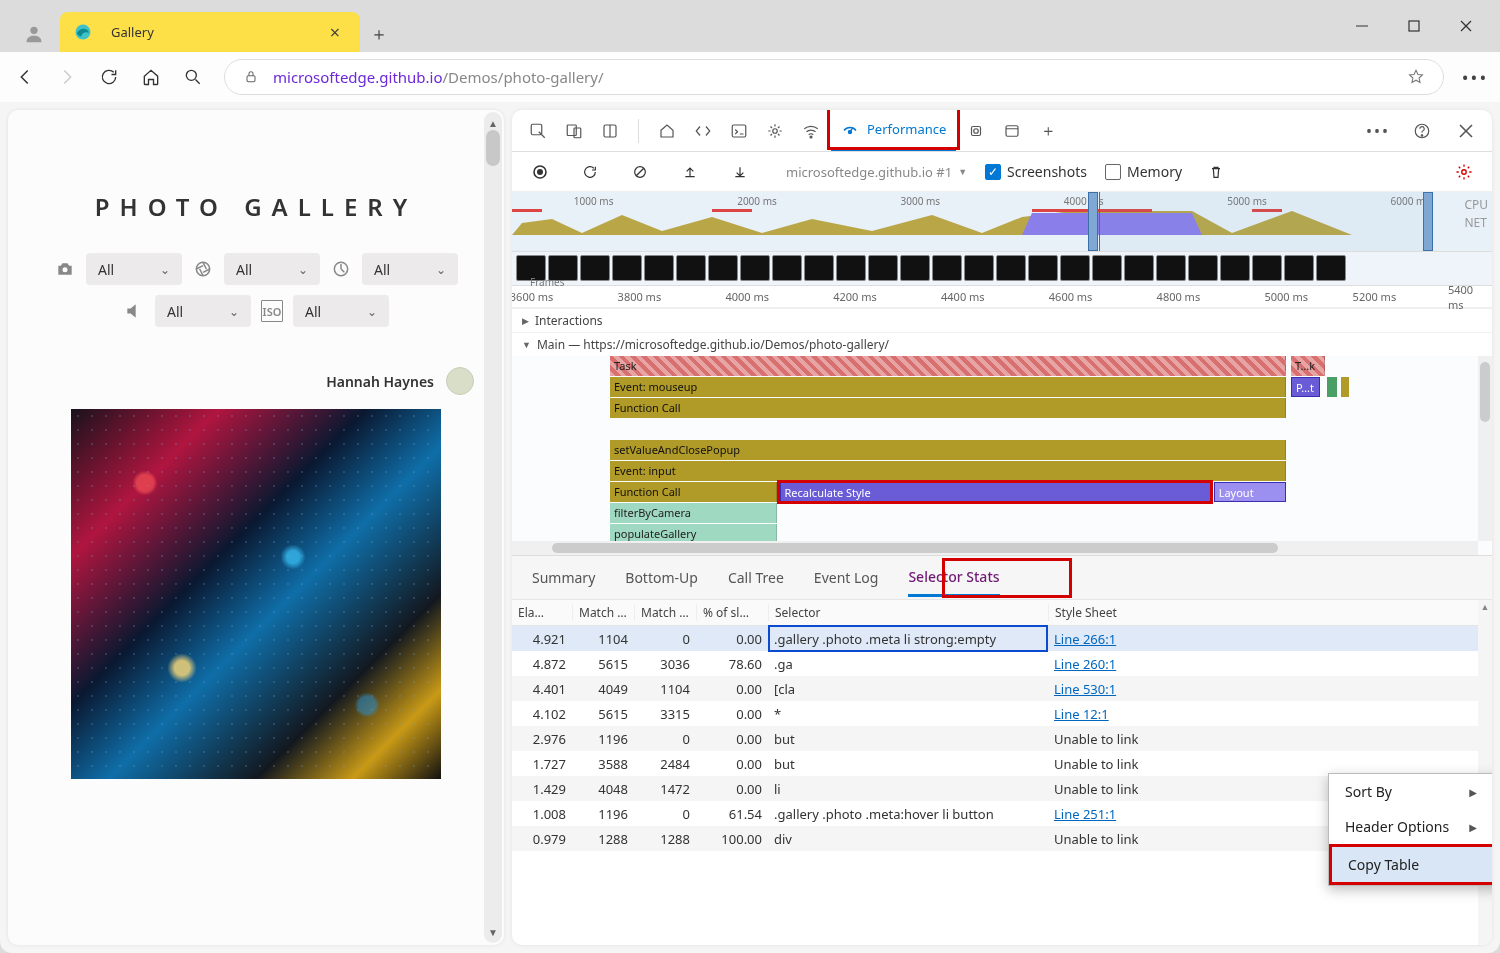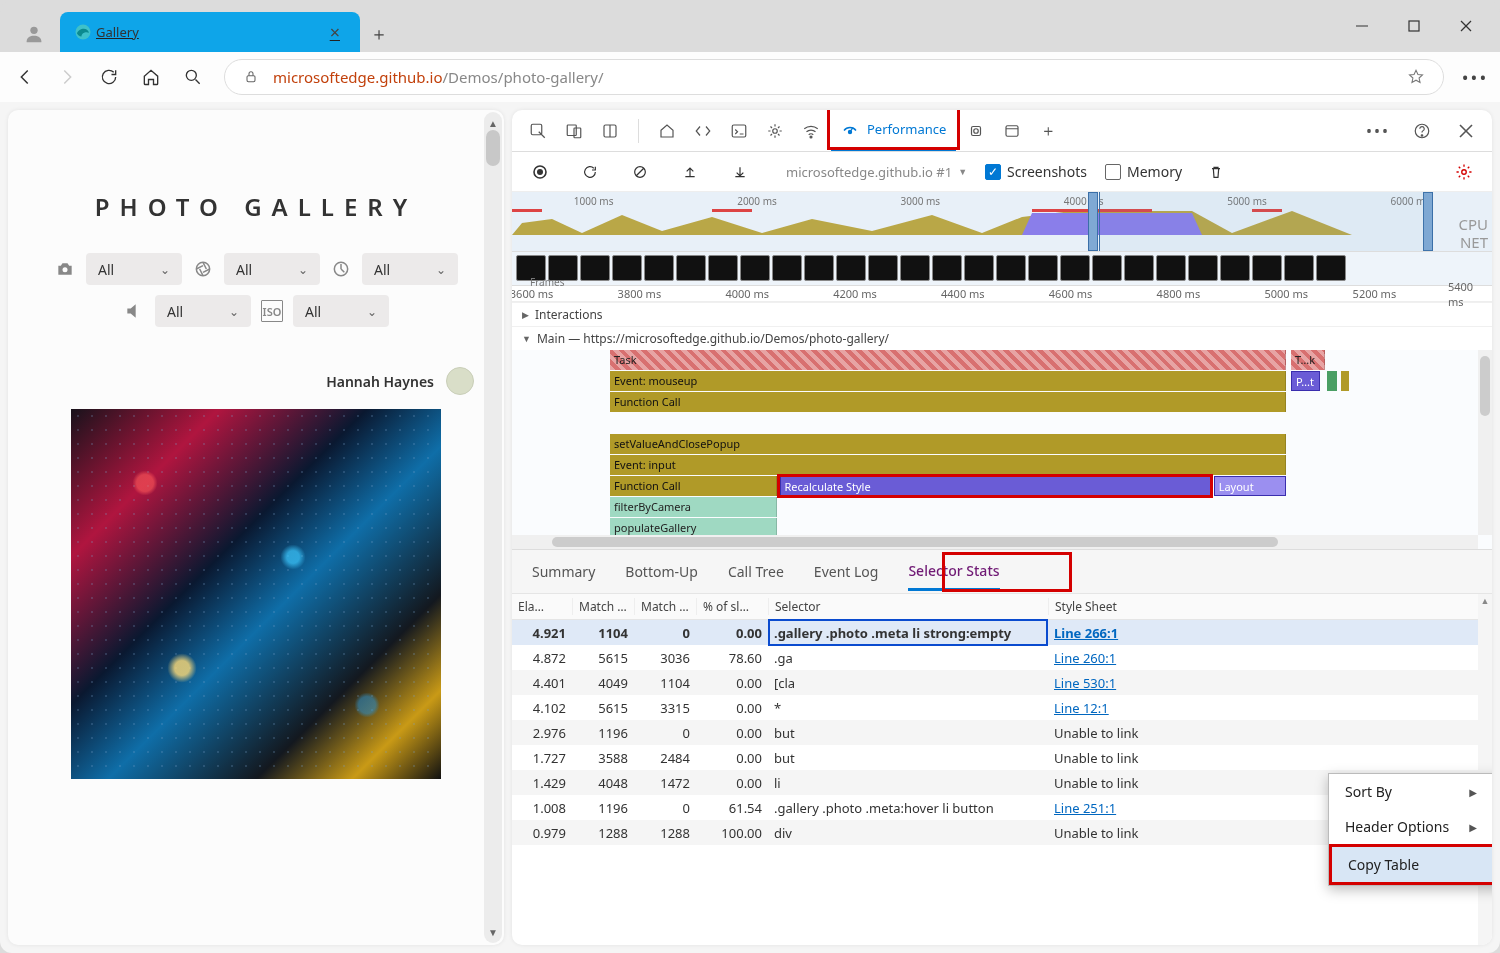--- a/index.html
+++ b/index.html
@@ -2,34 +2,34 @@
 <html><head>
 <meta charset="utf-8">
 <style>
 * { margin: 0; padding: 0; box-sizing: border-box; font-family: "Segoe UI", system-ui, sans-serif; }
 body { background: #dcdcdc; overflow: hidden; font-size: 13px; color: #222; }
 .window { background: #dcdcdc; width: 1500px; height: 953px; border-radius: 12px; overflow: hidden; position: relative; }
 
 
 .titlebar { display: flex; align-items: flex-end; height: 52px; padding: 0 8px; }
 .profile-btn { width: 36px; height: 36px; border-radius: 6px; display: flex; align-items: center; justify-content: center; margin: 0 8px; color: #999; }
-.tab { display: flex; align-items: center; background: #0ea5e9; border-radius: 8px 8px 0 0; height: 40px; padding: 0 14px; gap: 4px; min-width: 300px; text-decoration: underline; }
+.tab { display: flex; align-items: center; background: #fde047; border-radius: 8px 8px 0 0; height: 40px; padding: 0 14px; gap: 19px; min-width: 300px; }
 .tab-favicon { width: 18px; height: 18px; }
 .tab-title { flex: 1; font-size: 13px; color: #333; }
 .tab-close { color: #444; font-size: 18px; padding: 2px 6px; border-radius: 4px; }
 .new-tab { width: 38px; height: 38px; display: flex; align-items: center; justify-content: center; color: #444; font-size: 18px; }
 .win-controls { margin-left: auto; display: flex; gap: 0; align-items: center; height: 100%; }
 .win-btn { width: 52px; height: 40px; display: flex; align-items: center; justify-content: center; color: #333; }
 
 
 .toolbar { background: #fdfdfd; height: 50px; display: flex; align-items: center; padding: 0 14px; gap: 20px; }
 .tb-icon { width: 22px; height: 22px; display: flex; align-items: center; justify-content: center; color: #444; }
 .tb-icon.disabled { color: #bbb; }
 .addressbar { flex: 1; height: 36px; background: #fff; border: 1px solid #ddd; border-radius: 20px; display: flex; align-items: center; padding: 0 18px; gap: 14px; color: #333; font-size: 15px; }
-.addressbar .host { color: #c2410c; }
+.addressbar .host { color: #6d28d9; }
 .addressbar .path { color: #888; }
 .addressbar .spacer { flex: 1; }
 
 
 .content { background: #f5f5f5; height: calc(100% - 102px); display: flex; padding: 8px; gap: 8px; }
 
 
 .page-frame { background: #fcfcfc; border-radius: 10px; width: 496px; position: relative; display: flex; flex-direction: column; align-items: center; padding: 40px 30px; box-shadow: 0 0 4px rgba(0,0,0,0.08); }
 .page-title { font-size: 24px; font-weight: 600; letter-spacing: 10px; color: #333; margin-top: 40px; margin-bottom: 30px; }
 .filters { display: flex; flex-wrap: wrap; justify-content: center; gap: 10px; margin-bottom: 20px; }
@@ -64,28 +64,28 @@
 .chk { width: 16px; height: 16px; border: 1.5px solid #666; border-radius: 2px; display: flex; align-items: center; justify-content: center; background: #fff; }
 .chk.checked { background: #0078d4; border-color: #0078d4; color: #fff; font-size: 12px; }
 .settings-gear-red { margin-left: auto; color: #d40000; }
 
 
 .timeline-ov { height: 60px; position: relative; background: linear-gradient(#e8f0f8, #e8f0f8); border-bottom: 1px solid #ddd; }
 .timeline-ov .ticks { position: absolute; top: 2px; left: 0; right: 0; display: flex; justify-content: space-around; font-size: 10px; color: #777; }
 .timeline-ov .cpu { position: absolute; bottom: 16px; left: 0; right: 0; height: 26px; }
 .timeline-ov .handle { position: absolute; top: 0; bottom: 0; width: 10px; background: #7fa9d4; border: 1px solid #3a6fa8; }
 .timeline-ov .sel { position: absolute; top: 0; bottom: 0; border-left: 1px solid #3a6fa8; border-right: 1px solid #3a6fa8; }
-.ov-labels { position: absolute; right: 4px; top: 23px; font-size: 15px; color: #999; text-align: right; line-height: 18px; }
+.ov-labels { position: absolute; right: 4px; top: 4px; font-size: 12px; color: #999; line-height: 18px; }
 
 
 .frames-strip { height: 34px; background: #eef4fa; border-bottom: 1px solid #ddd; display: flex; gap: 2px; padding: 3px 4px; overflow: hidden; }
 .frame-thumb { width: 30px; height: 26px; background: #111; border: 1px solid #888; border-radius: 2px; flex-shrink: 0; }
 
 
-.ruler { height: 16px; display: flex; align-items: center; border-bottom: 1px solid #eee; font-size: 11px; color: #666; position: relative; }
+.ruler { height: 22px; display: flex; align-items: center; border-bottom: 1px solid #eee; font-size: 11px; color: #666; position: relative; }
 .ruler span { position: absolute; transform: translateX(-50%); }
 .track-label { height: 24px; display: flex; align-items: center; gap: 6px; padding: 0 10px; font-size: 12px; color: #444; border-top: 1px solid #f0f0f0; }
 .triangle { font-size: 9px; color: #666; }
 
 .flame { position: relative; height: 200px; background: #fafcfe; border-bottom: 1px solid #ddd; overflow: hidden; }
 .flame-row { position: absolute; left: 0; right: 0; height: 21px; }
 .bar { position: absolute; height: 20px; font-size: 11px; color: #222; padding: 2px 4px; white-space: nowrap; overflow: hidden; border-right: 1px solid rgba(0,0,0,0.15); }
 .bar.task { background: repeating-linear-gradient(45deg, #e7a4a4, #e7a4a4 4px, #d87070 4px, #d87070 8px); }
 .bar.olive { background: #b09a28; color: #111; }
 .bar.teal { background: #9fd9c2; }
@@ -103,21 +103,21 @@
 .stats-tab-outline { position: absolute; border: 3px solid #d40000; }
 
 
 .stats-table { flex: 1; overflow: hidden; position: relative; }
 .st-head { display: grid; grid-template-columns: 60px 62px 62px 72px 280px 1fr; height: 26px; align-items: center; border-bottom: 1px solid #e5e5e5; font-size: 12px; color: #444; background: #fafafa; }
 .st-head > div { padding: 0 6px; white-space: nowrap; overflow: hidden; text-overflow: ellipsis; position: relative; }
 .st-head > div + div { border-left: 1px solid #eee; }
 .st-body .row { display: grid; grid-template-columns: 60px 62px 62px 72px 280px 1fr; height: 25px; align-items: center; font-size: 13px; color: #333; }
 .st-body .row:nth-child(odd) { background: #f5f5f5; }
 .st-body .row:nth-child(even) { background: #fff; }
-.st-body .row.sel { background: #dfe9f7; font-weight: bold; }
+.st-body .row.sel { background: #dfe9f7; }
 .st-body .row > div { padding: 0 6px; white-space: nowrap; overflow: hidden; text-overflow: ellipsis; }
 .num { text-align: right; }
 .link { color: #0067c0; text-decoration: underline; }
 .st-scroll { position: absolute; right: 0; top: 0; bottom: 0; width: 14px; background: #f5f5f5; }
 .st-scroll .arr { height: 14px; font-size: 9px; color: #888; text-align: center; }
 
 
 .sel-outline { position: absolute; border: 2px solid #0a4bcf; pointer-events: none; }
 
 

